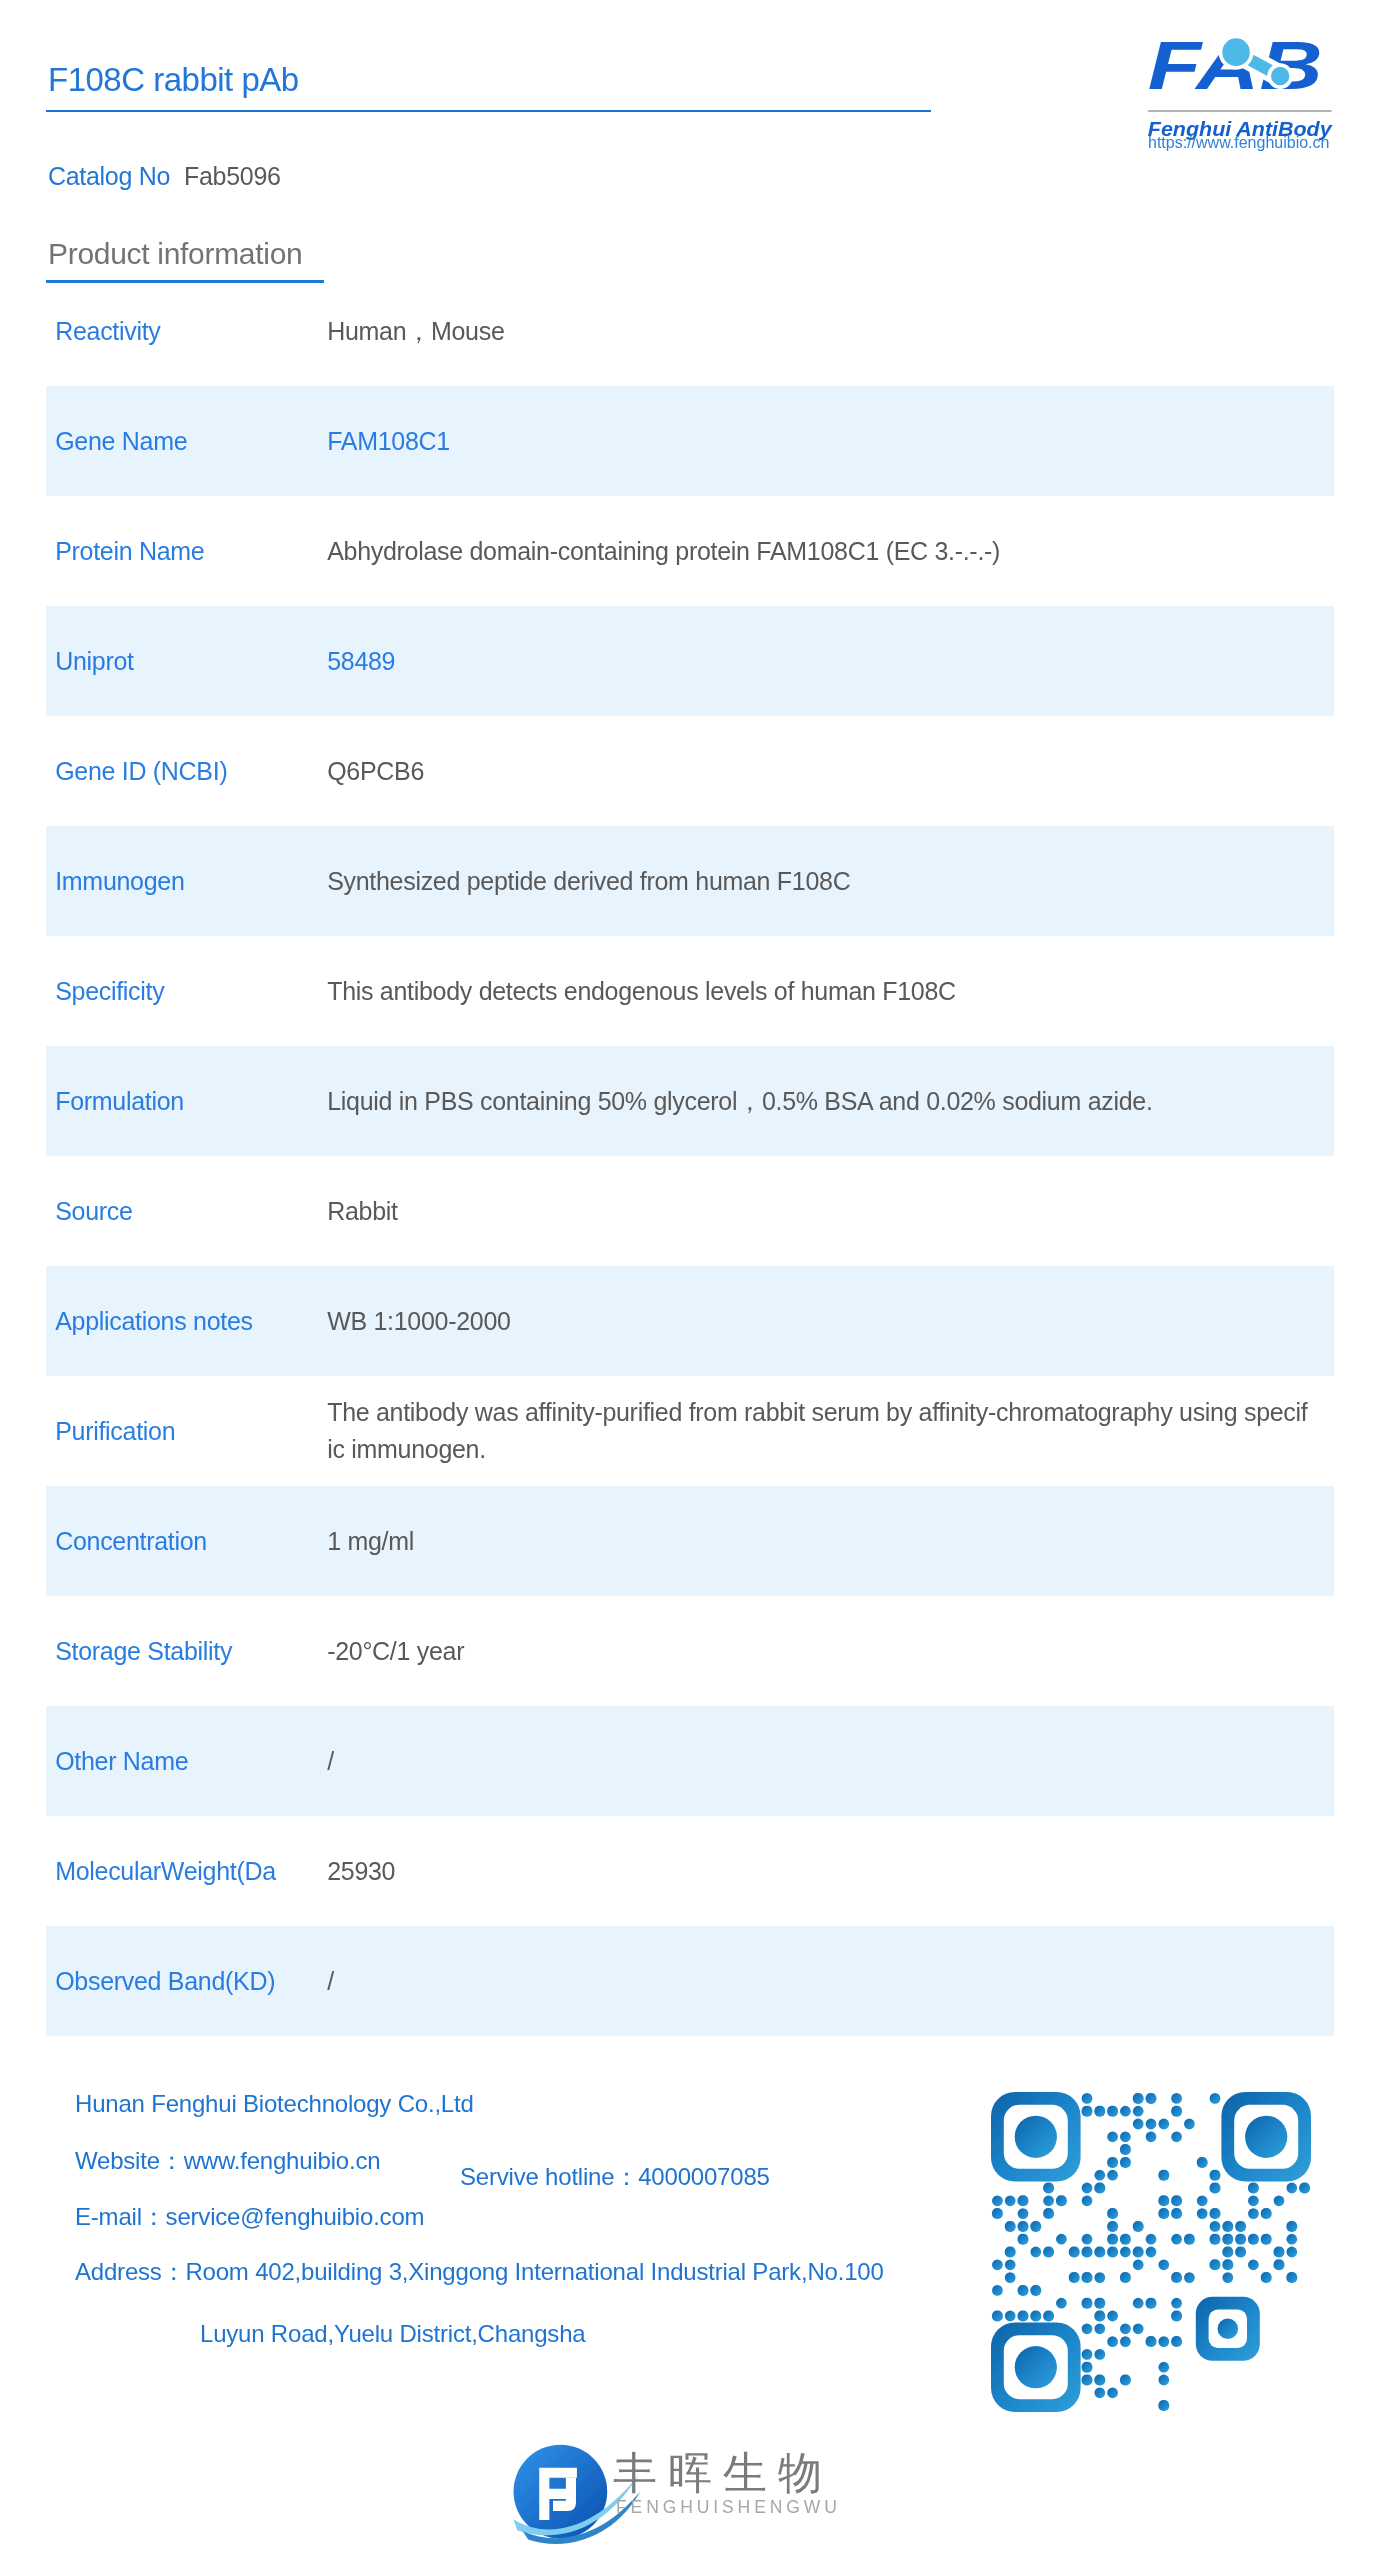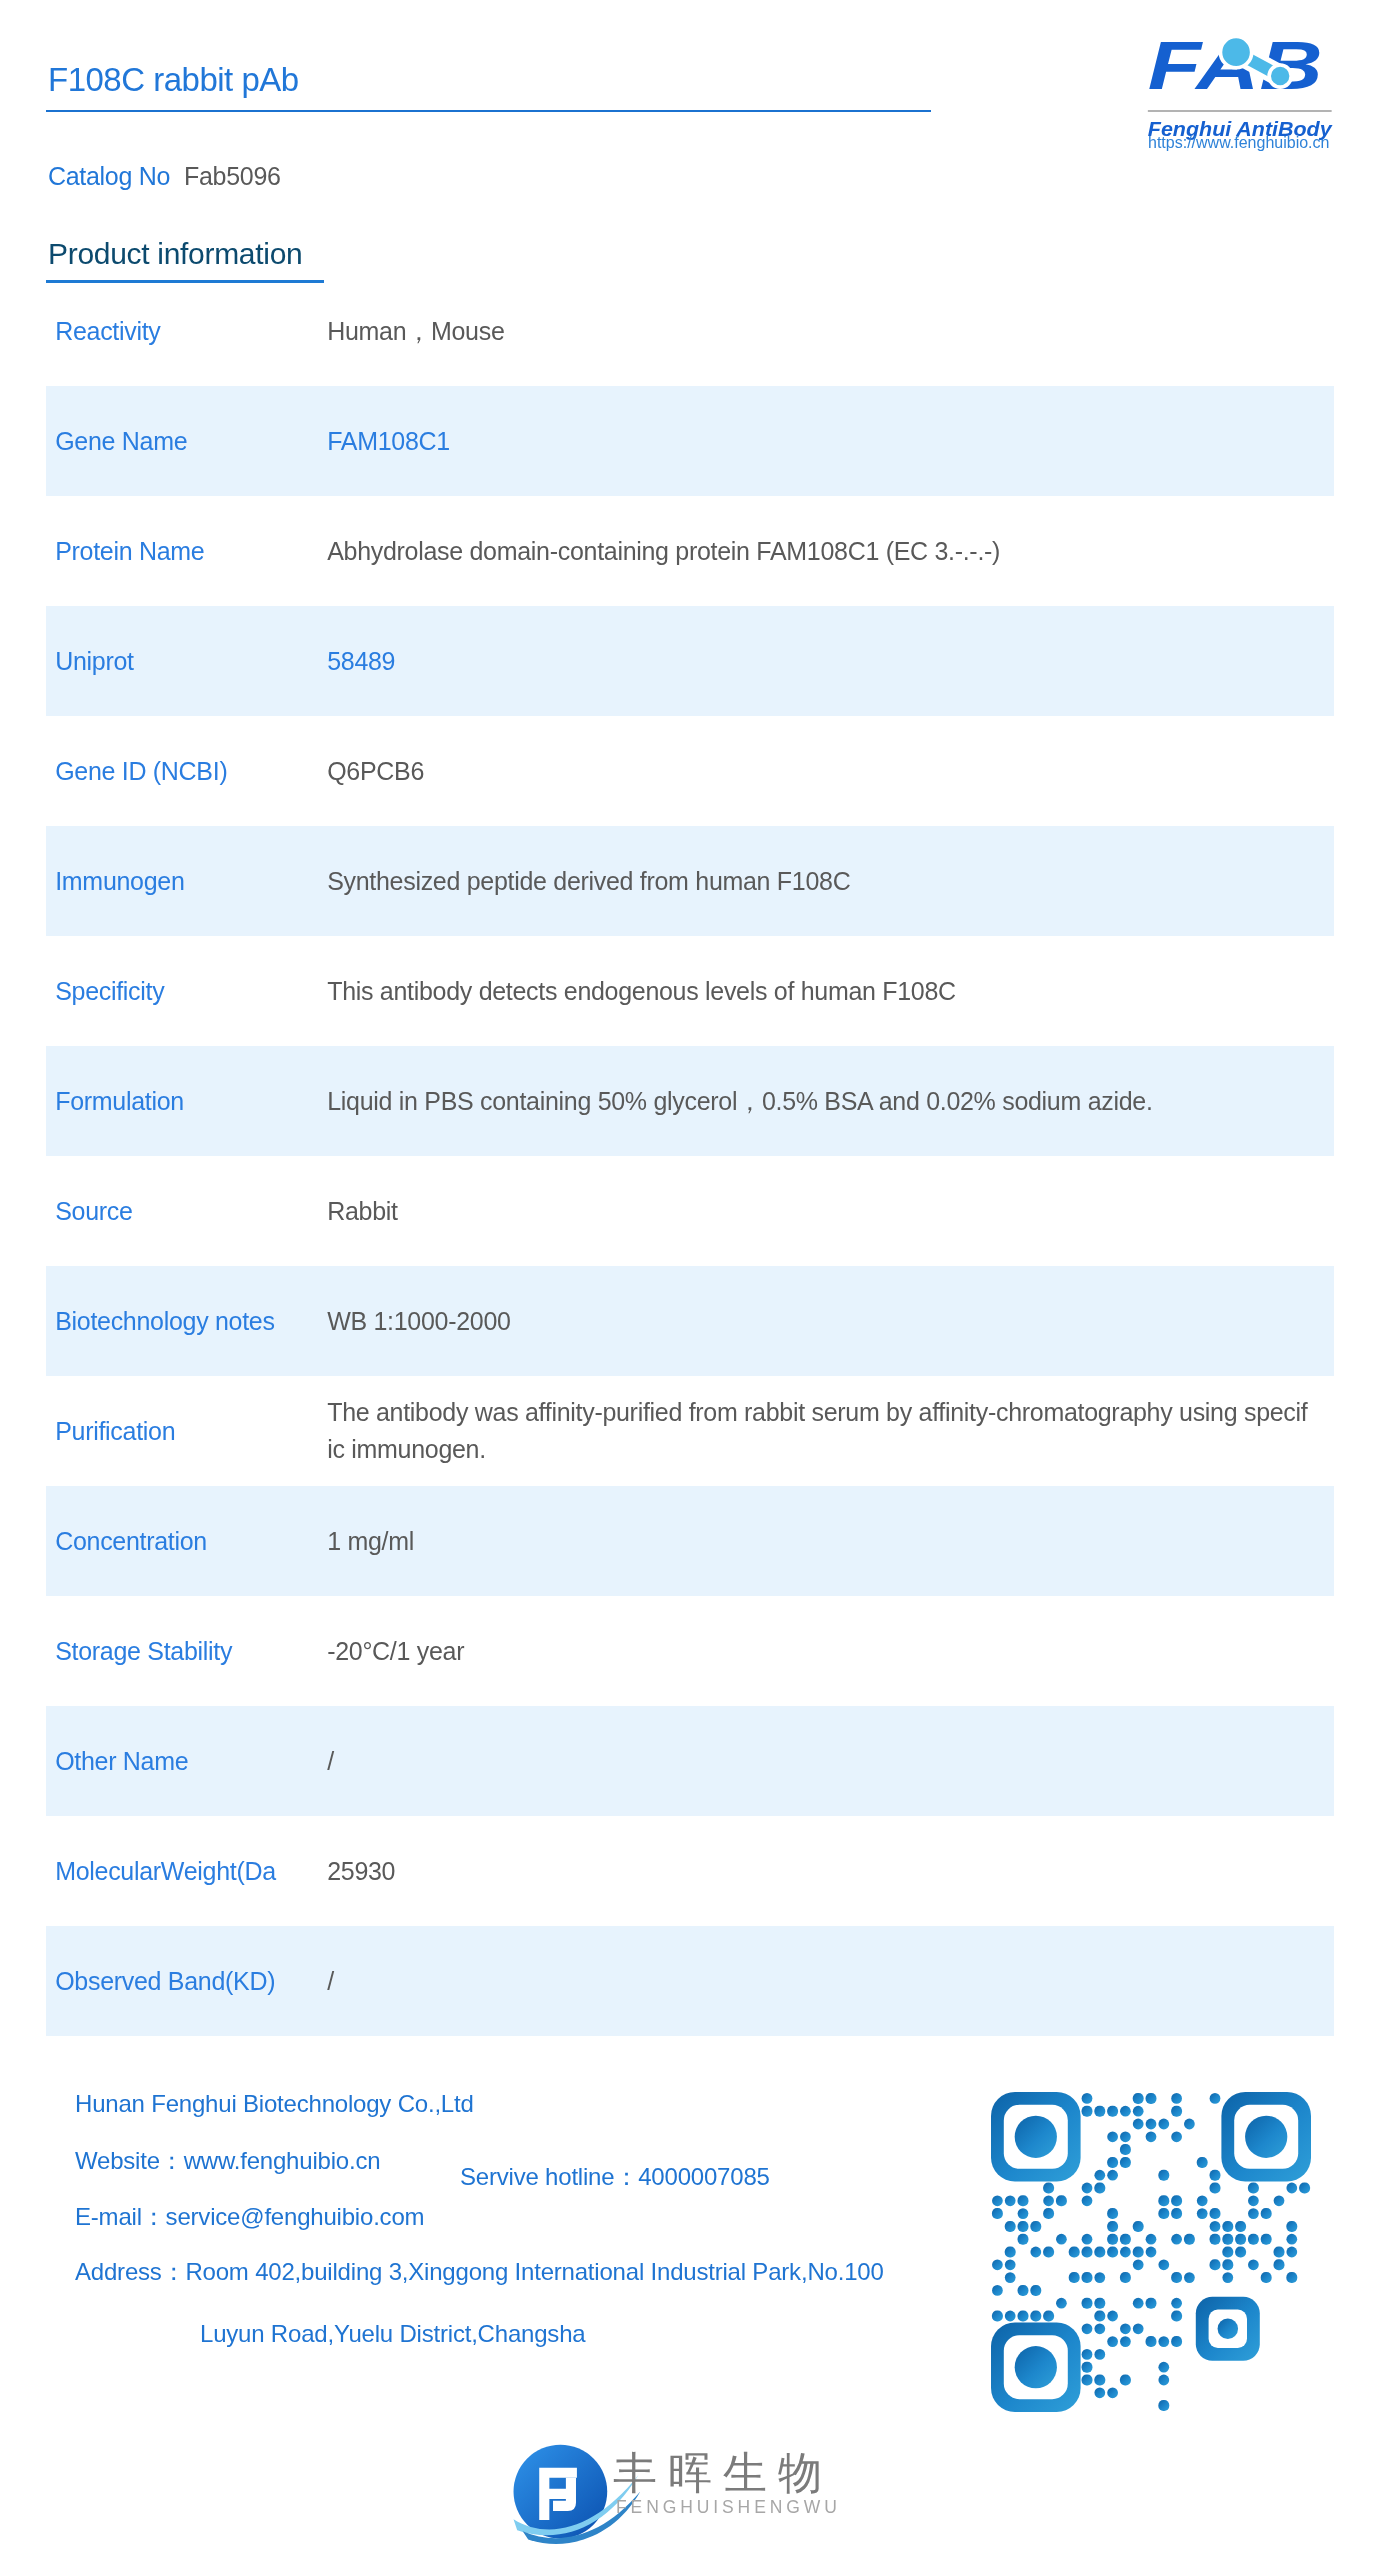--- a/index.html
+++ b/index.html
@@ -25,21 +25,21 @@
   .brand-url{
     position:absolute;left:1148px;top:134px;
     font-size:16px;color:#2e82d8;white-space:nowrap;
   }
   .catalog-line{position:absolute;left:48px;top:162px;width:644px;height:37px;}
   .catalog-label{position:absolute;left:0;top:0;font-size:25px;color:#2177d8;letter-spacing:-0.3px;}
   .catalog-value{position:absolute;left:136px;top:0;font-size:25px;color:#595959;letter-spacing:-0.3px;}
   
   .section-heading{
     position:absolute;left:48px;top:237px;
-    font-size:30px;color:#0c4a6e;font-weight:400;letter-spacing:-0.3px;white-space:nowrap;
+    font-size:30px;color:#737373;font-weight:400;letter-spacing:-0.3px;white-space:nowrap;
   }
   .heading-rule{
     position:absolute;left:46px;top:280px;
     width:278px;height:2.8px;background:#1e7ad4;
   }
   
   .info-table{position:absolute;left:46px;top:276px;width:1288px;}
   .row{
     width:100%;height:110px;
     display:flex;align-items:center;
@@ -139,21 +139,21 @@
       </div>
       <div class="row shaded">
         <div class="cell-label">Formulation</div>
         <div class="cell-value">Liquid in PBS containing 50% glycerol，0.5% BSA and 0.02% sodium azide.</div>
       </div>
       <div class="row">
         <div class="cell-label">Source</div>
         <div class="cell-value">Rabbit</div>
       </div>
       <div class="row shaded">
-        <div class="cell-label">Biotechnology notes</div>
+        <div class="cell-label">Applications notes</div>
         <div class="cell-value">WB 1:1000-2000</div>
       </div>
       <div class="row">
         <div class="cell-label">Purification</div>
         <div class="cell-value">The antibody was affinity-purified from rabbit serum by affinity-chromatography using specific immunogen.</div>
       </div>
       <div class="row shaded">
         <div class="cell-label">Concentration</div>
         <div class="cell-value">1 mg/ml</div>
       </div>

